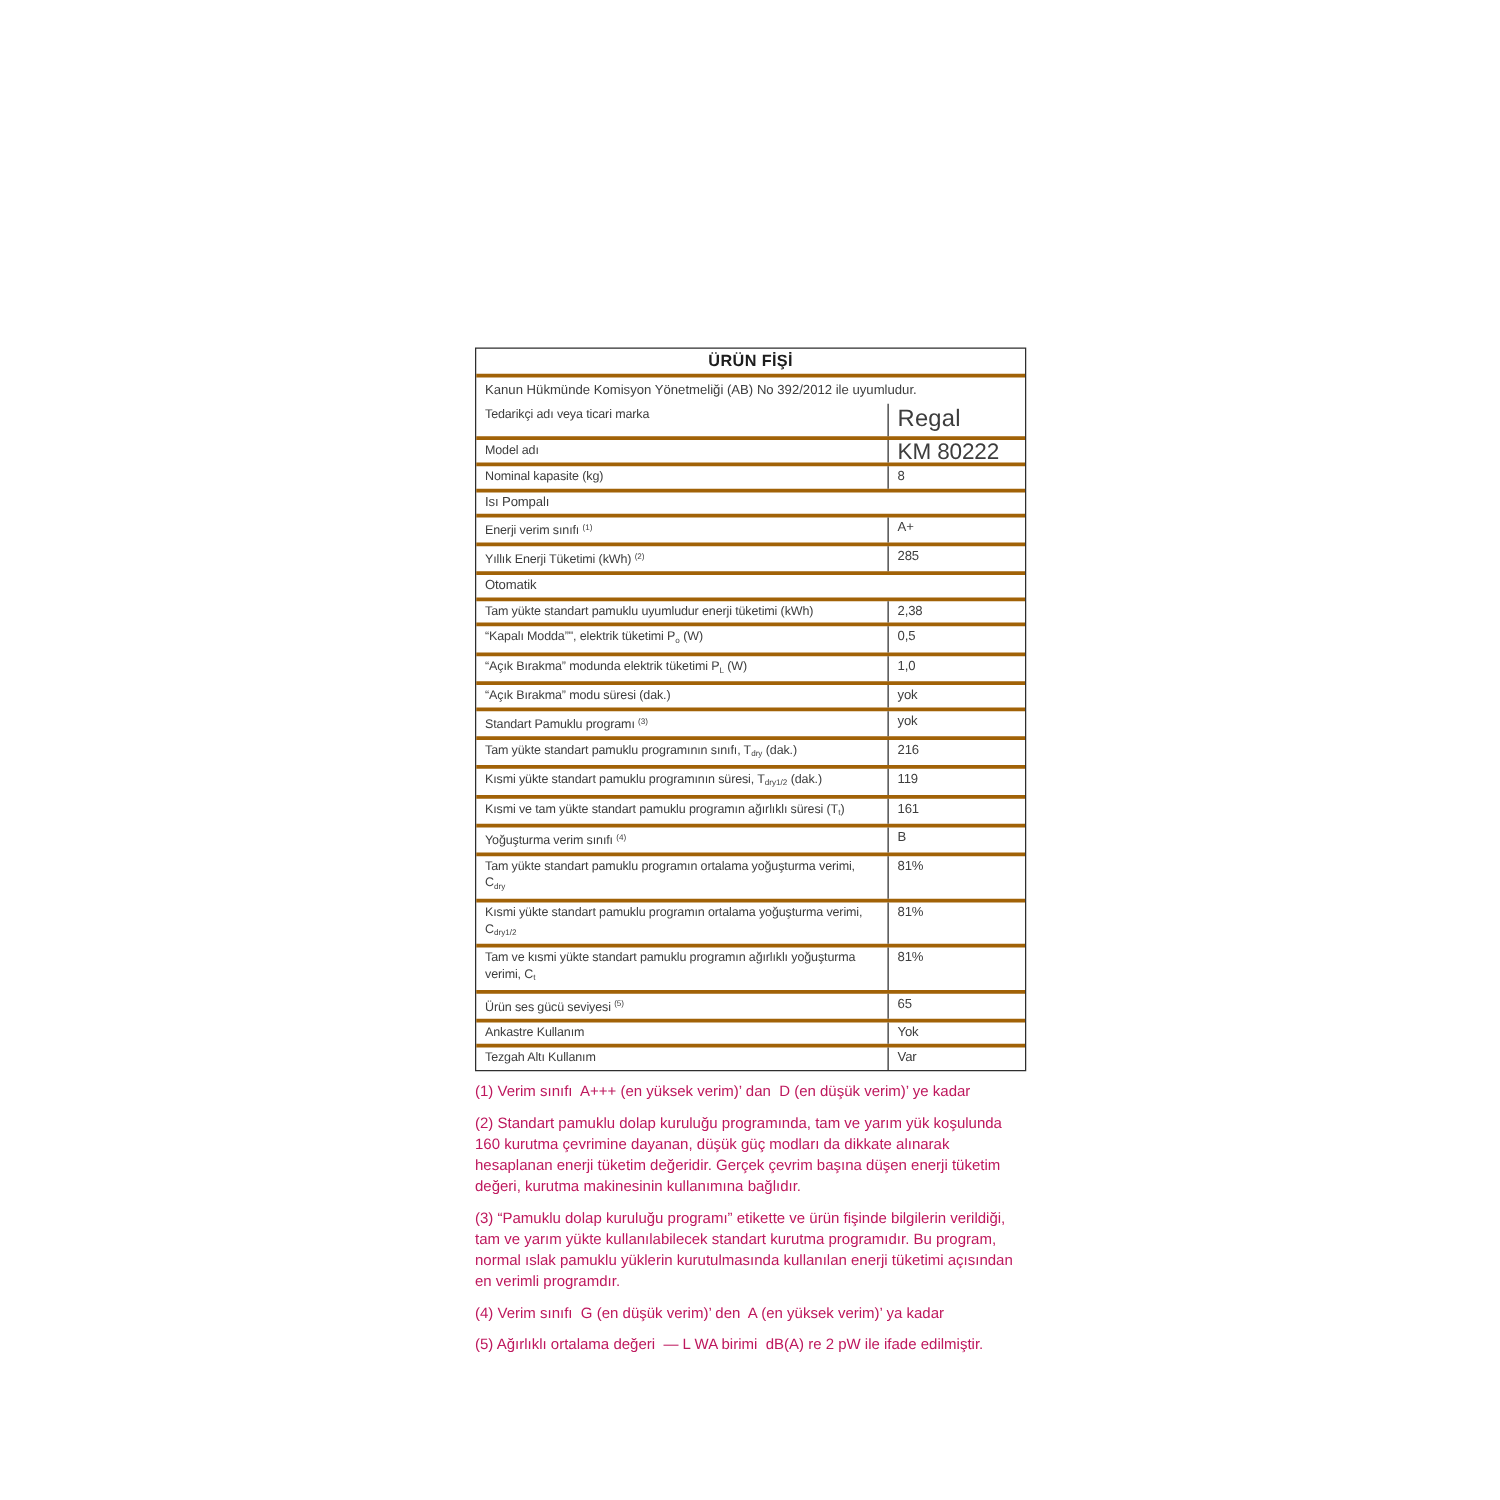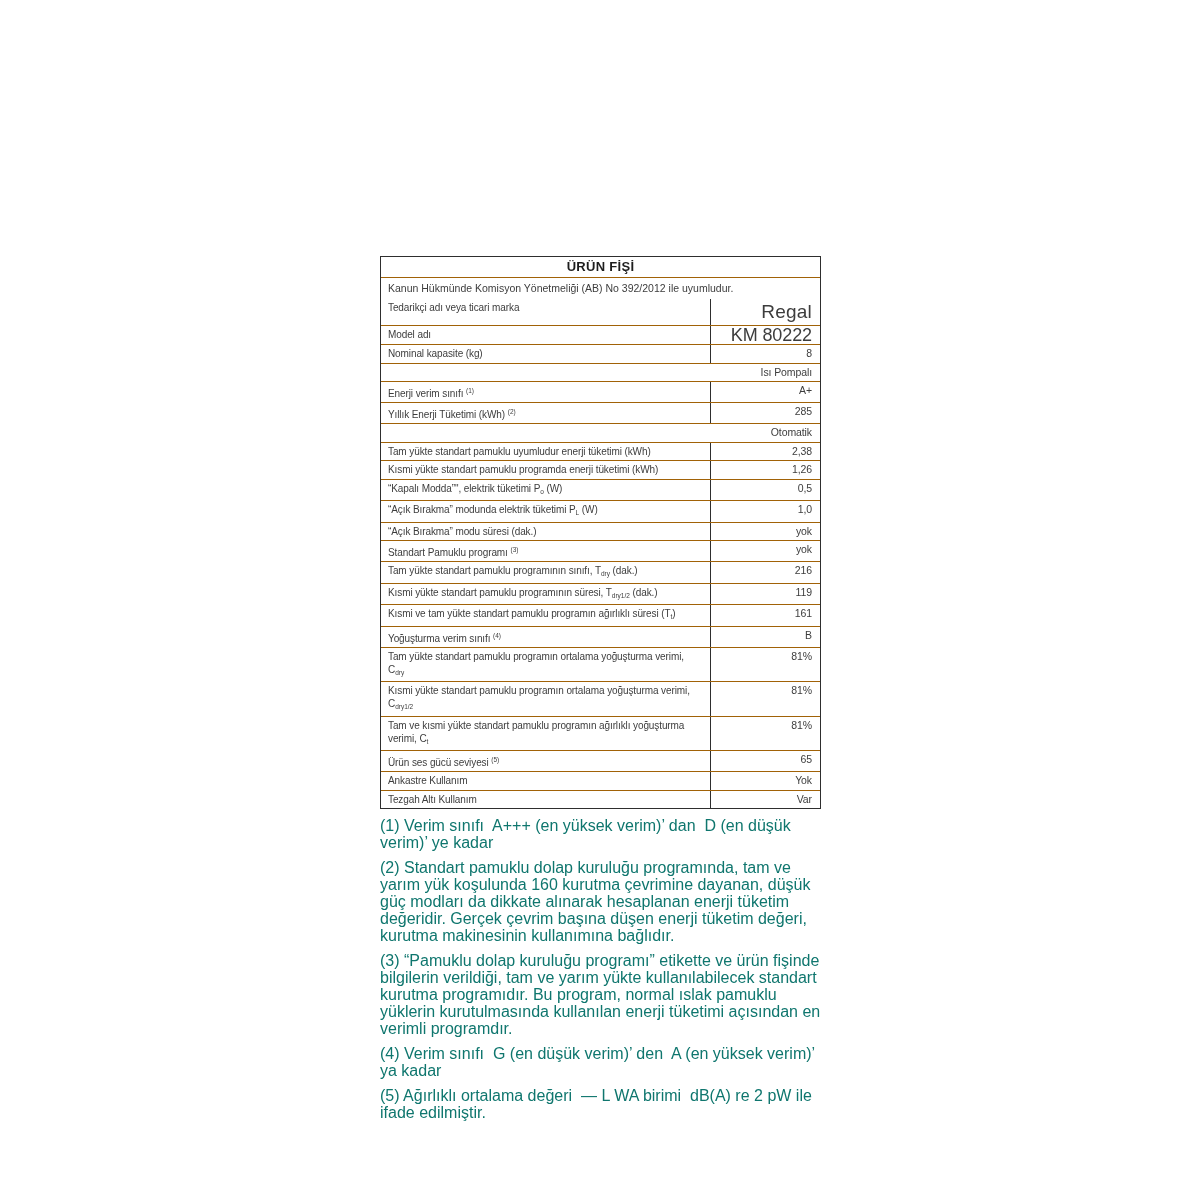--- a/index.html
+++ b/index.html
@@ -7,30 +7,30 @@
     padding: 0;
     background: #ffffff;
     width: 1200px;
     height: 1200px;
     font-family: "Liberation Sans", sans-serif;
     color: #3d3d3d;
   }
   .doc {
     position: absolute;
     left: 380px;
-    top: 256px;
+    top: 278px;
     width: 441px;
   }
   .fiche-table {
     border: 1px solid #2e2e2e;
     box-sizing: border-box;
     width: 100%;
   }
   .trow {
-    border-top: 1px solid #a16207;
+    border-top: 3px solid #a16207;
     display: flex;
     align-items: flex-start;
     box-sizing: border-box;
   }
   .trow:first-child { border-top: none; }
   .title-row {
     display: block;
     text-align: center;
     font-weight: bold;
     font-size: 13px;
@@ -52,21 +52,21 @@
     box-sizing: border-box;
     letter-spacing: -0.1px;
   }
   .cell.label {
     width: 330px;
     border-right: 1px solid #2e2e2e;
     align-self: stretch;
   }
   .cell.value {
     flex: 1;
-    text-align: right;
+    text-align: left;
     font-size: 10.5px;
   }
   .cell.value.brand {
     font-size: 19px;
     line-height: 21px;
     letter-spacing: 0.2px;
   }
   .cell.value.model {
     font-size: 18px;
     line-height: 14px;
@@ -80,24 +80,24 @@
     font-size: 6.5px;
     vertical-align: 3.5px;
     letter-spacing: 0;
   }
   .footnotes {
     margin-top: 8px;
     width: 100%;
   }
   .footnotes p {
     margin: 0 0 8px 0;
-    font-size: 16px;
+    font-size: 12px;
     line-height: 17px;
     white-space: pre-wrap;
-    color: #0f766e;
+    color: #be185d;
   }
 </style>
 </head>
 <body>
 
 <div class="doc">
 
   <div class="fiche-table">
     <div class="trow title-row">
       <span>ÜRÜN FİŞİ</span>
@@ -130,24 +130,20 @@
           <div class="cell value">285</div>
         </div>
         <div class="trow data-row">
           <div class="cell value">Otomatik</div>
         </div>
         <div class="trow data-row">
           <div class="cell label"><span>Tam yükte standart pamuklu uyumludur enerji tüketimi (kWh)</span></div>
           <div class="cell value">2,38</div>
         </div>
         <div class="trow data-row">
-          <div class="cell label"><span>Kısmi yükte standart pamuklu programda enerji tüketimi (kWh)</span></div>
-          <div class="cell value">1,26</div>
-        </div>
-        <div class="trow data-row">
           <div class="cell label"><span>“Kapalı Modda”", elektrik tüketimi  P</span><sub>o</sub><span> (W)</span></div>
           <div class="cell value">0,5</div>
         </div>
         <div class="trow data-row">
           <div class="cell label"><span>“Açık Bırakma” modunda elektrik tüketimi P</span><sub>L</sub><span> (W)</span></div>
           <div class="cell value">1,0</div>
         </div>
         <div class="trow data-row">
           <div class="cell label"><span>“Açık Bırakma” modu süresi (dak.)</span></div>
           <div class="cell value">yok</div>

